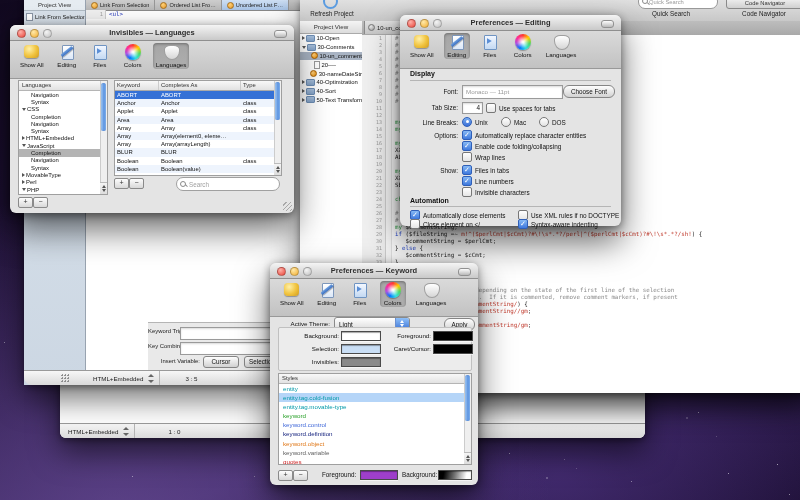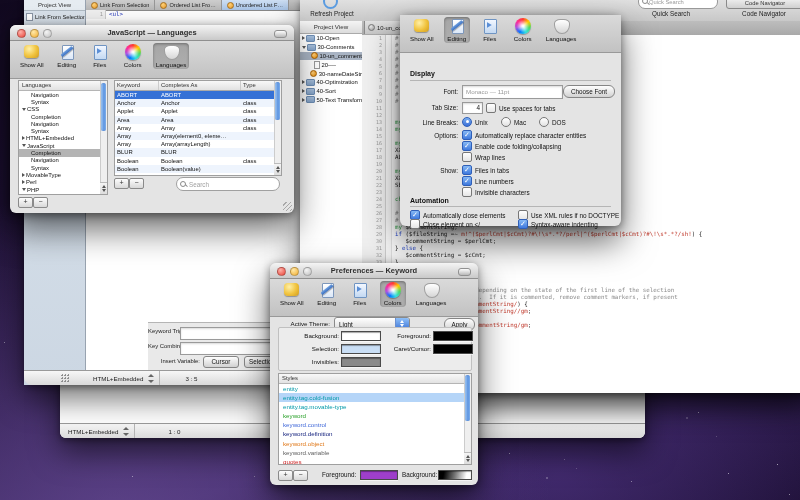--- a/index.html
+++ b/index.html
@@ -460,21 +460,21 @@
   </div>
 </div>
 
 <div class="pwin" id="win-lang">
   <div class="ptitle">
     <div class="lights">
       <div class="light l-red"></div>
       <div class="light l-yel"></div>
       <div class="light l-gray"></div>
     </div>
-    <span>JavaScript — Languages</span>
+    <span>Invisibles — Languages</span>
     <div class="lozenge"></div>
   </div>
   <div class="ptoolbar">
       <div class="titem">
         <div class="ticon icon-showall"></div>
         <div class="lbl">Show All</div>
       </div>
       <div class="titem">
         <div class="ticon icon-editing"></div>
         <div class="lbl">Editing</div>
@@ -622,20 +622,29 @@
   <div class="sqbtn" style="left:104px;top:153px;">+</div>
   <div class="sqbtn" style="left:119px;top:153px;">−</div>
   <div class="searchpill">
     <span class="mag"></span>
     <span>Search</span>
   </div>
   <div class="grip"></div>
 </div>
 
 <div class="pwin" id="win-edit">
+  <div class="ptitle">
+    <div class="lights">
+      <div class="light l-red"></div>
+      <div class="light l-yel"></div>
+      <div class="light l-gray"></div>
+    </div>
+    <span>Preferences — Editing</span>
+    <div class="lozenge"></div>
+  </div>
   <div class="ptoolbar">
       <div class="titem">
         <div class="ticon icon-showall"></div>
         <div class="lbl">Show All</div>
       </div>
       <div class="titem sel">
         <div class="ticon icon-editing"></div>
         <div class="lbl">Editing</div>
       </div>
       <div class="titem">

